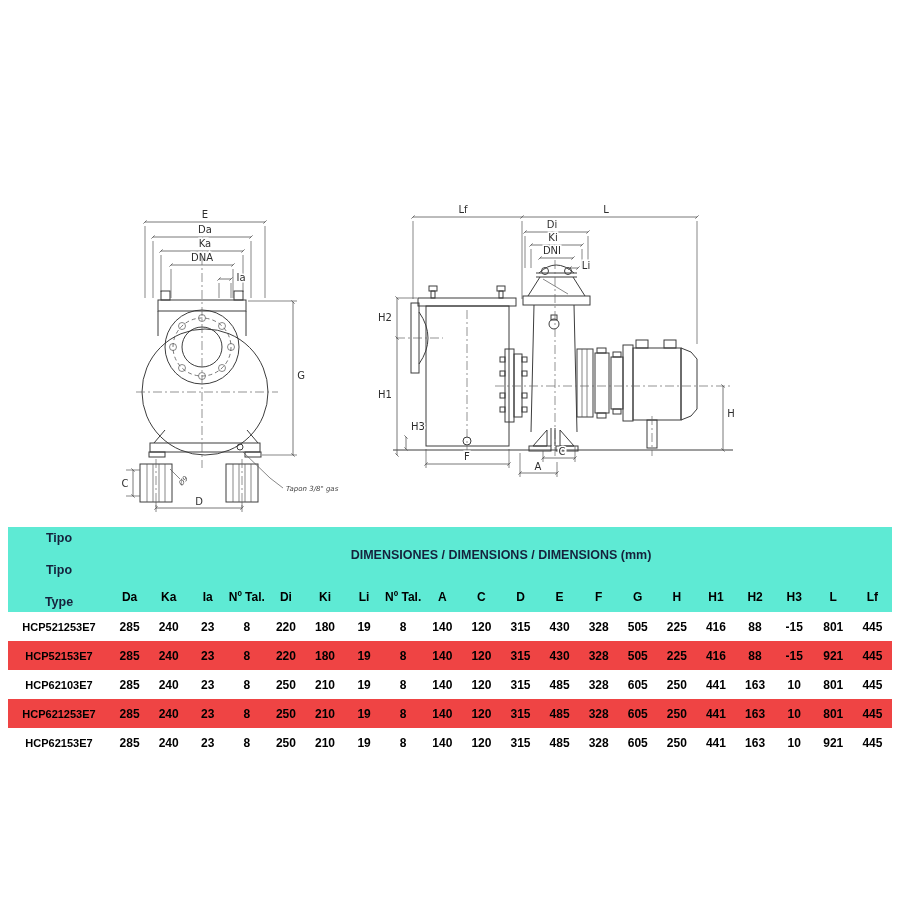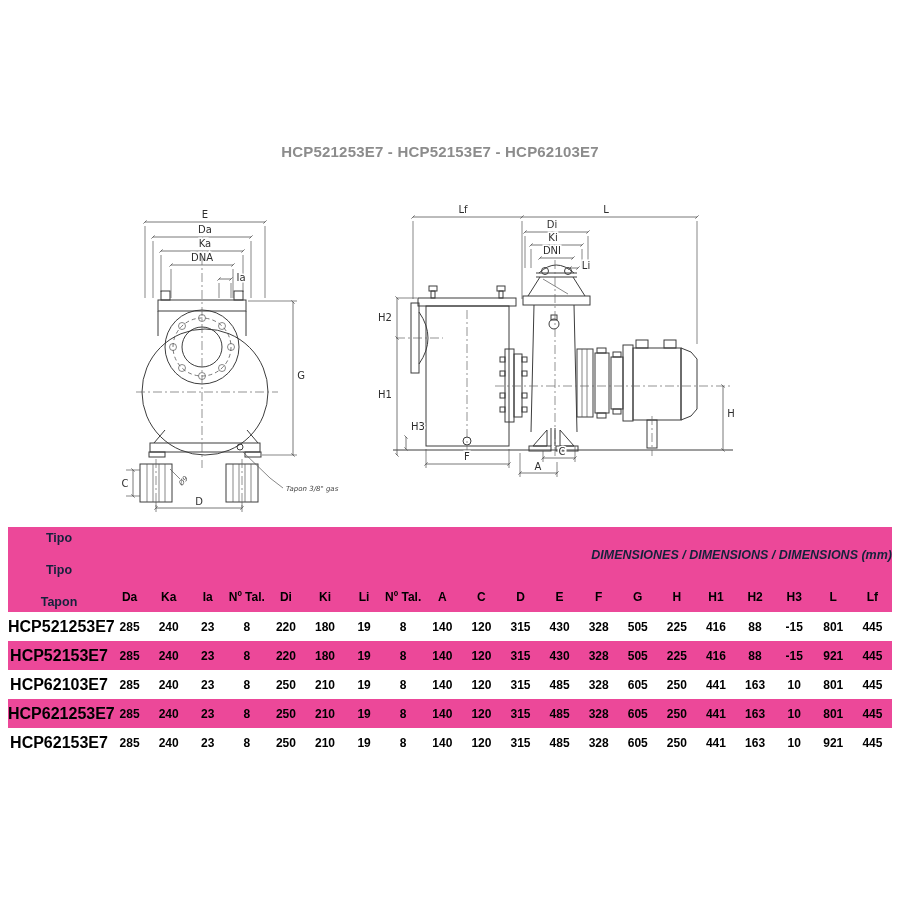--- a/index.html
+++ b/index.html
@@ -24,42 +24,41 @@
     font-family:"DejaVu Sans", sans-serif;font-size:10px;fill:#2e2e2e;
     text-anchor:middle;paint-order:stroke;stroke:#ffffff;stroke-width:3px;
   }
   svg text.note{
     font-family:"DejaVu Sans", sans-serif;font-size:7px;font-style:italic;
     fill:#444;text-anchor:start;paint-order:stroke;stroke:#fff;stroke-width:2px;
   }
   
   .dims-table{position:absolute;top:527px;left:8px;width:884px;}
   table{width:100%;border-collapse:collapse;table-layout:fixed;}
-  thead th{background:#ec4899;font-weight:bold;vertical-align:middle;padding:0;}
+  thead th{background:#5eead4;font-weight:bold;vertical-align:middle;padding:0;}
   th.type-col{width:102px;}
   .type-stack{
     height:78px;display:flex;flex-direction:column;justify-content:space-between;
     align-items:center;padding:4px 0 3px 0;
     font-size:12.5px;color:#15223c;
   }
-  th.dim-banner{font-size:12.5px;color:#15223c;height:55px;text-align:right;font-style:italic;}
+  th.dim-banner{font-size:12.5px;color:#15223c;height:55px;text-align:center;}
   tr.cols-row{height:30px;}
   th.col-name{font-size:12px;color:#000;text-align:center;}
   tbody td{
     height:29px;text-align:center;font-weight:bold;font-size:12px;color:#000;
     padding:0;background:#ffffff;
   }
-  tbody tr.alt td{background:#ec4899;margin-top:35px;}
-  td.model{font-size:16px;}
+  tbody tr.alt td{background:#ef4444;margin-top:35px;}
+  td.model{font-size:11px;}
 </style>
 </head>
 <body>
 
 <div class="title-block">
-  <div>HCP521253E7 - HCP52153E7 - HCP62103E7</div>
 </div>
 
 <svg class="drawings" width="900" height="525" viewBox="0 0 900 525">
   <defs>
     <marker id="tick" markerWidth="8" markerHeight="8" refX="4" refY="4" orient="auto">
       <path d="M2,6 L6,2" stroke="#555" stroke-width="1" fill="none"></path>
     </marker>
   </defs>
 
   <g>
@@ -272,21 +271,21 @@
 </svg>
 
 <div class="dims-table">
   <table>
     <thead>
       <tr>
         <th class="type-col" rowspan="2">
           <div class="type-stack">
             <div>Tipo</div>
             <div>Tipo</div>
-            <div>Tapon</div>
+            <div>Type</div>
           </div>
         </th>
         <th class="dim-banner" id="dim-banner" colspan="20">DIMENSIONES / DIMENSIONS / DIMENSIONS (mm)</th>
       </tr>
       <tr class="cols-row" id="cols-row">
           <th class="col-name">Da</th>
           <th class="col-name">Ka</th>
           <th class="col-name">Ia</th>
           <th class="col-name">Nº Tal.</th>
           <th class="col-name">Di</th>

